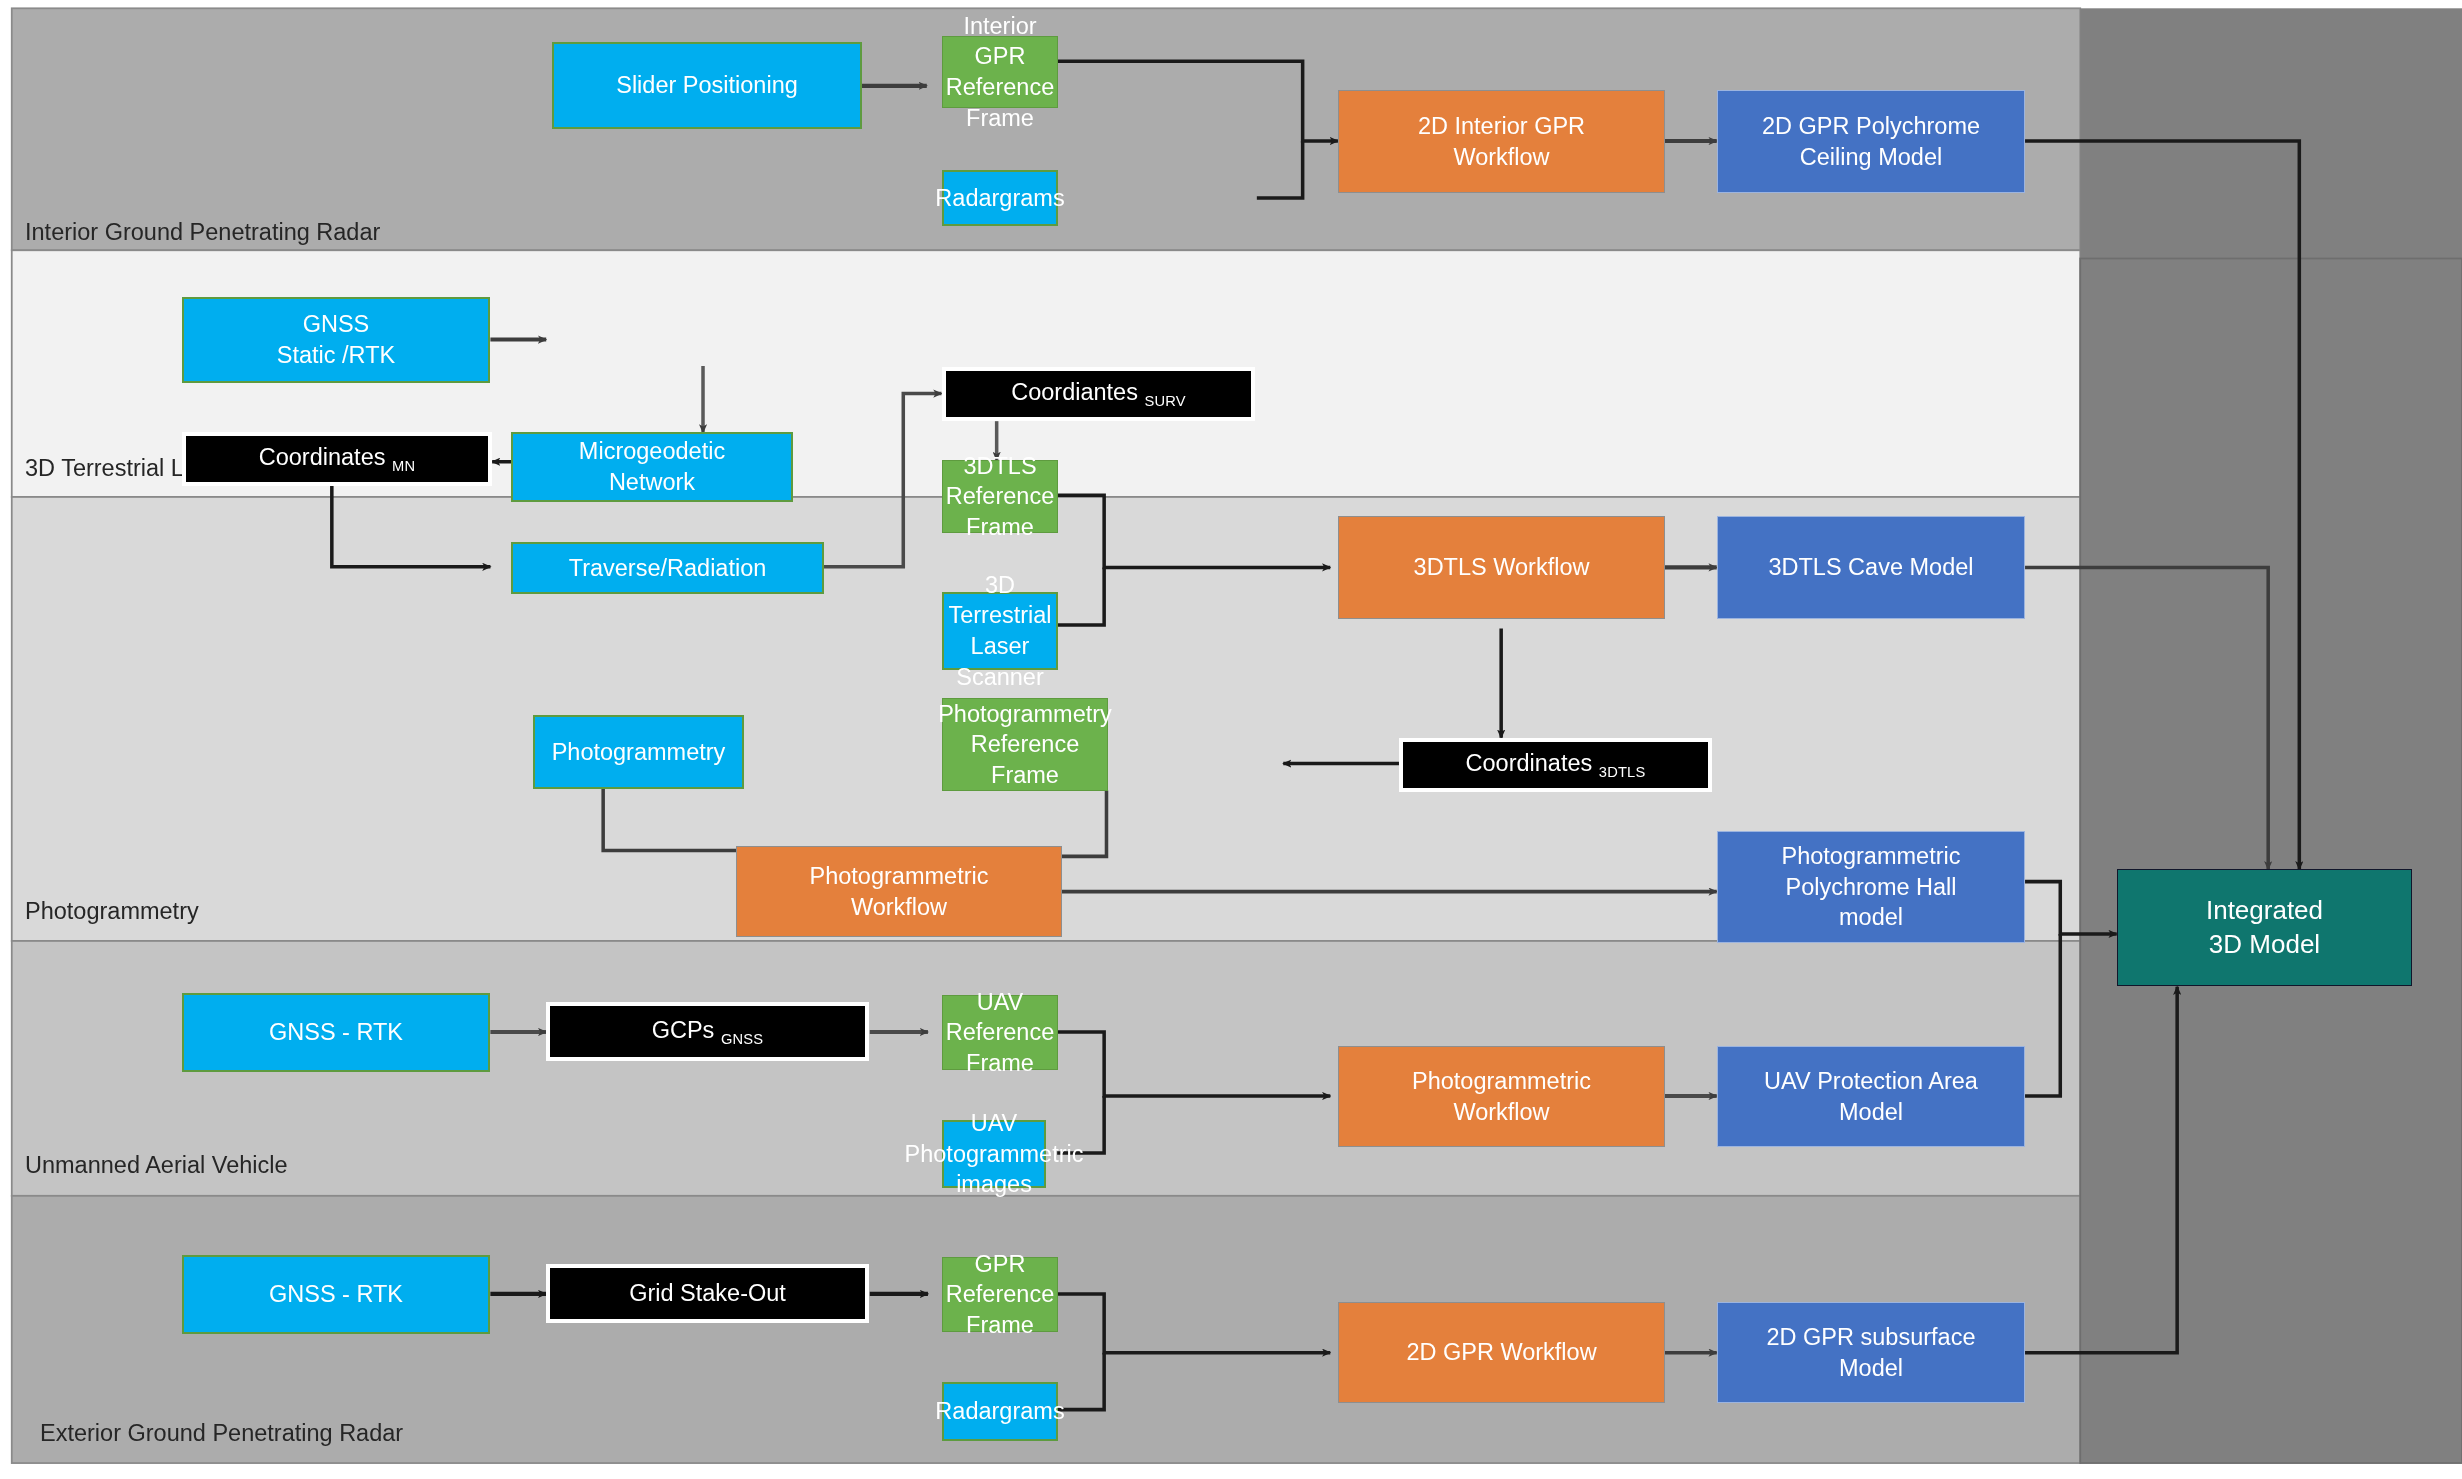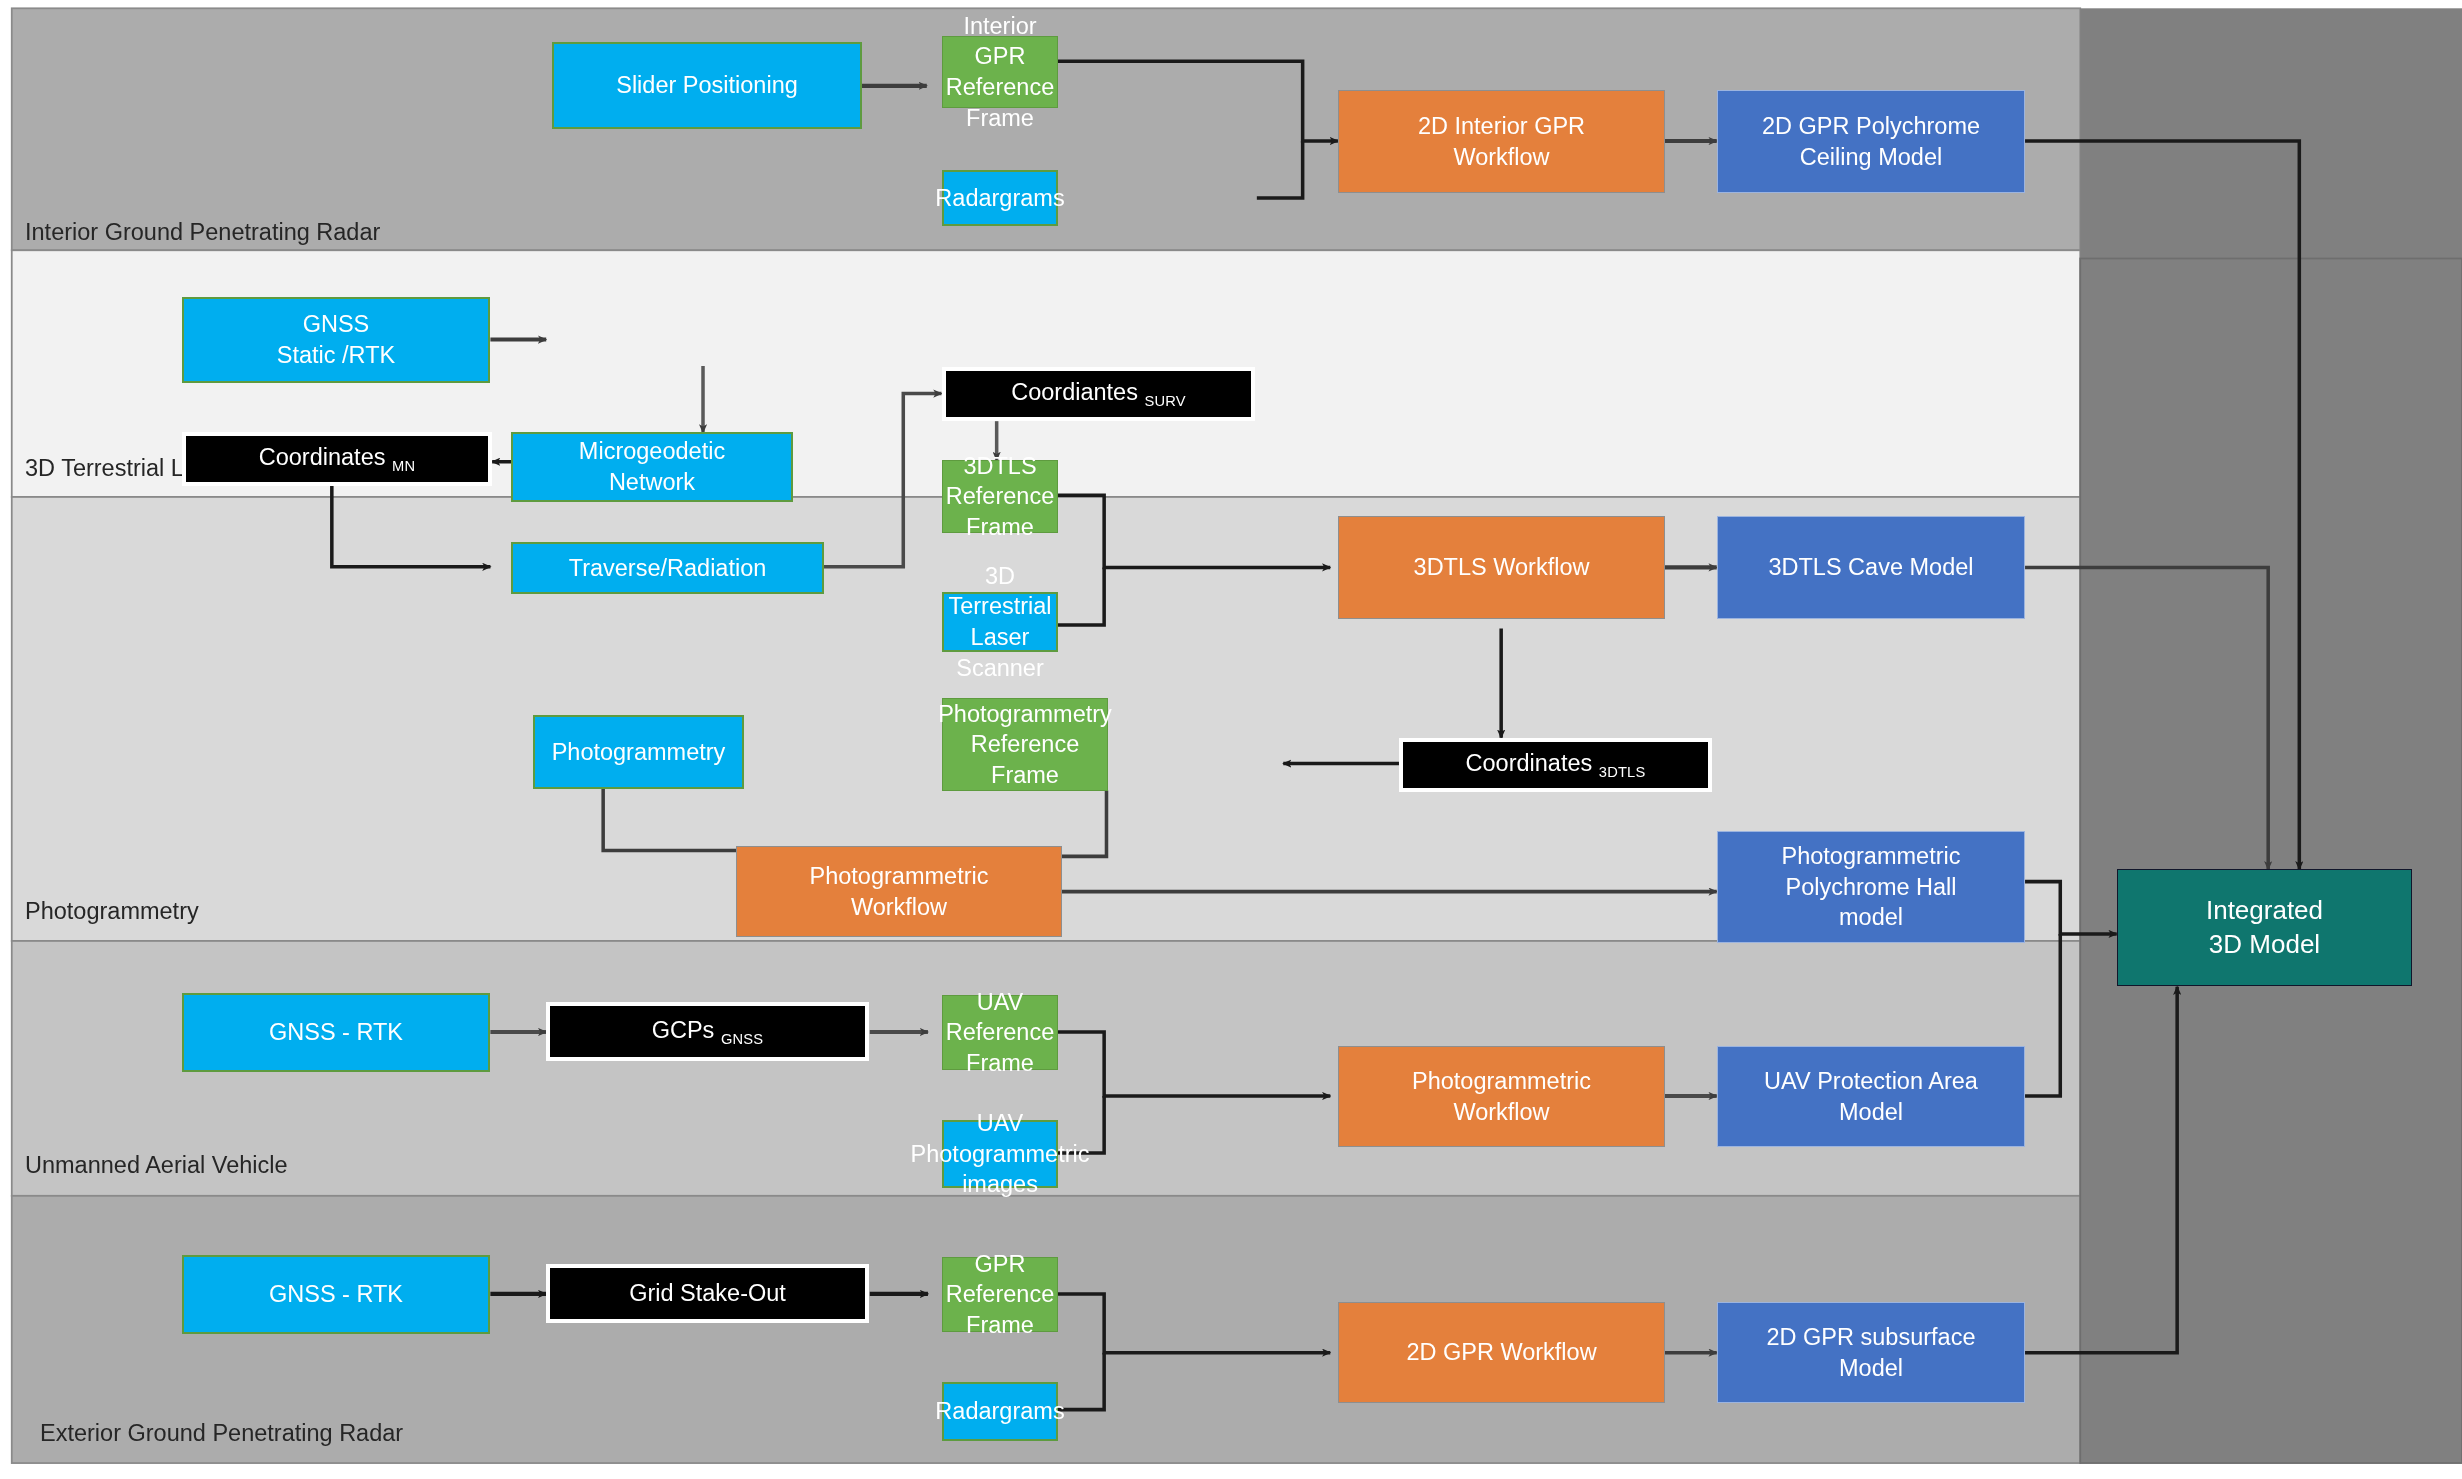--- a/index.html
+++ b/index.html
@@ -125,21 +125,21 @@
       <span><span>Coordinates </span><span class="sub">MN</span></span>
     </div>
   <div class="node n-black" style="left:942px; top:367px;  width:313px; height:54px;">
       <span><span>Coordiantes </span><span class="sub">SURV</span></span>
     </div>
   <div class="node n-cyan" style="left:511px;  top:542px;  width:313px; height:52px;">
       <span class="lbl">Traverse/Radiation</span>
     </div>
   <div class="node n-green" style="left:942px; top:460px;  width:116px; height:73px; white-space:pre-line;"><span class="lbl">3DTLS Reference
 Frame</span></div>
-  <div class="node n-cyan" style="left:942px; top:592px; width:116px; height:60px; white-space:pre-line;"><span class="lbl">3D Terrestrial Laser
+  <div class="node n-cyan" style="left:942px; top:592px; width:116px; height:78px; white-space:pre-line;"><span class="lbl">3D Terrestrial Laser
 Scanner</span></div>
   <div class="node n-orange" style="left:1338px; top:516px;  width:327px; height:103px;">
       <span class="lbl">3DTLS Workflow</span>
     </div>
   <div class="node n-blue" style="left:1717px; top:516px;  width:308px; height:103px;">
       <span class="lbl">3DTLS Cave Model</span>
     </div>
 
   <div class="node n-black" style="left:1399px; top:738px; width:313px; height:54px;">
       <span><span>Coordinates </span><span class="sub">3DTLS</span></span>
@@ -157,21 +157,21 @@
 
   <div class="node n-cyan" style="left:182px;  top:993px; width:308px; height:79px;">
       <span class="lbl">GNSS - RTK</span>
     </div>
   <div class="node n-black" style="left:546px;  top:1002px; width:323px; height:59px;text-align:center;">
       <span><span>GCPs </span><span class="sub">GNSS</span></span>
     </div>
   <div class="node n-green" style="left:942px; top:995px; width:116px; height:75px;">
       <span class="lbl">UAV Reference Frame</span>
     </div>
-  <div class="node n-cyan" style="left:942px; top:1120px; width:116px; height:68px; white-space:pre-line;"><span class="lbl">UAV Photogrammetric
+  <div class="node n-cyan" style="left:942px; top:1120px; width:104px; height:68px; white-space:pre-line;"><span class="lbl">UAV Photogrammetric
 images</span></div>
   <div class="node n-orange" style="left:1338px; top:1046px; width:327px; height:101px; white-space:pre-line;"><span class="lbl">Photogrammetric
 Workflow</span></div>
   <div class="node n-blue" style="left:1717px; top:1046px; width:308px; height:101px; white-space:pre-line;"><span class="lbl">UAV Protection Area
 Model</span></div>
 
   <div class="node n-cyan" style="left:182px;  top:1255px; width:308px; height:79px;">
       <span class="lbl">GNSS - RTK</span>
     </div>
   <div class="node n-black" style="left:546px;  top:1264px; width:323px; height:59px;">

